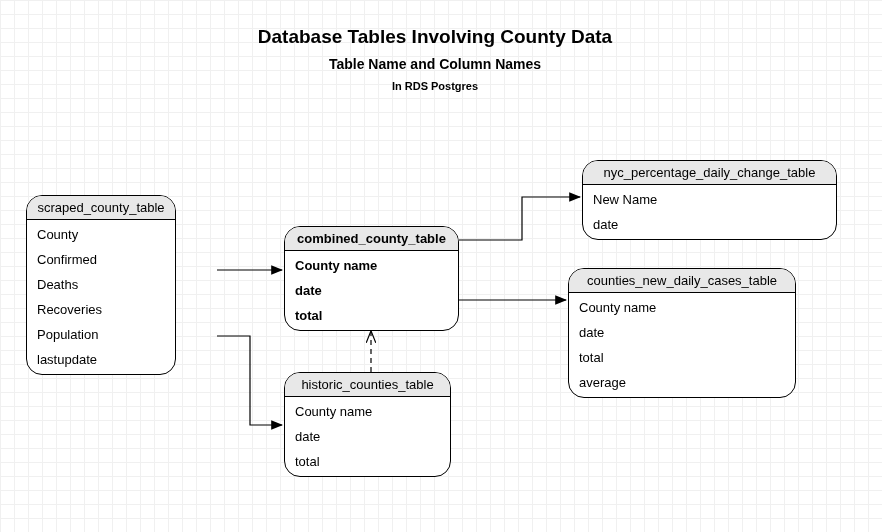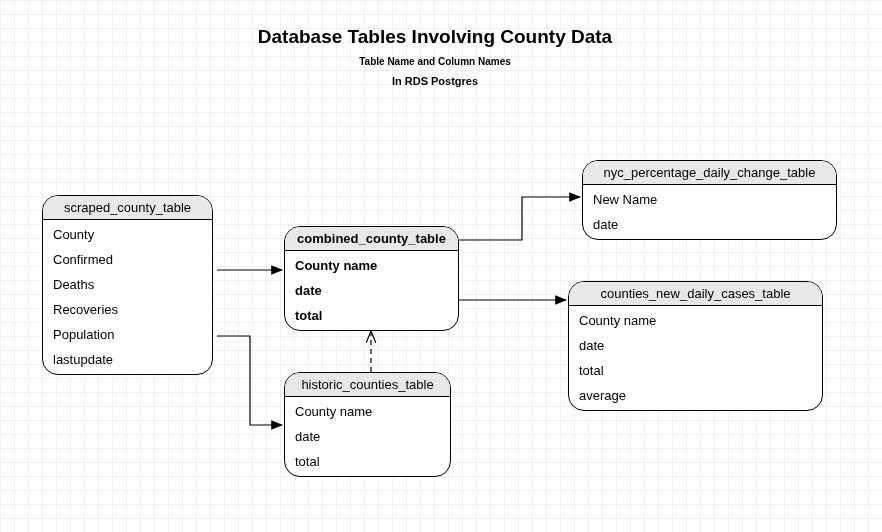--- a/index.html
+++ b/index.html
@@ -24,21 +24,21 @@
     z-index: 0;
   }
   .titles {
     position: absolute;
     top: 26px;
     left: 0; right: 12px;
     text-align: center;
     z-index: 2;
   }
   .titles h1 { font-size: 19px; font-weight: bold; margin-bottom: 8px; }
-  .titles h2 { font-size: 10px; font-weight: bold; margin-bottom: 8px; }
+  .titles h2 { font-size: 14px; font-weight: bold; margin-bottom: 8px; }
   .titles h3 { font-size: 11px; font-weight: bold; }
   .tbl {
     position: absolute;
     border: 1px solid #000;
     border-radius: 16px;
     background: #fff;
     z-index: 2;
     overflow: hidden;
   }
   .tbl-header {
@@ -66,21 +66,21 @@
 <body>
 
 <div class="grid-bg"></div>
 
 <div class="titles">
   <h1>Database Tables Involving County Data</h1>
   <h2>Table Name and Column Names</h2>
   <h3>In RDS Postgres</h3>
 </div>
 
-<div class="tbl" style="left:42px; top:195px; width:171px;">
+<div class="tbl" style="left:26px; top:195px; width:150px;">
   <div class="tbl-header">scraped_county_table</div>
   <div class="tbl-body">
     <div class="tbl-row">County</div>
     <div class="tbl-row">Confirmed</div>
     <div class="tbl-row">Deaths</div>
     <div class="tbl-row">Recoveries</div>
     <div class="tbl-row">Population</div>
     <div class="tbl-row">lastupdate</div>
   </div>
 </div>
@@ -104,21 +104,21 @@
 </div>
 
 <div class="tbl" style="left:582px; top:160px; width:255px;">
   <div class="tbl-header">nyc_percentage_daily_change_table</div>
   <div class="tbl-body">
     <div class="tbl-row">New Name</div>
     <div class="tbl-row">date</div>
   </div>
 </div>
 
-<div class="tbl" style="left:568px; top:281px; width:255px;">
+<div class="tbl" style="left:568px; top:268px; width:228px;">
   <div class="tbl-header">counties_new_daily_cases_table</div>
   <div class="tbl-body">
     <div class="tbl-row">County name</div>
     <div class="tbl-row">date</div>
     <div class="tbl-row">total</div>
     <div class="tbl-row">average</div>
   </div>
 </div>
 
 <svg class="arrows" width="882" height="532">

